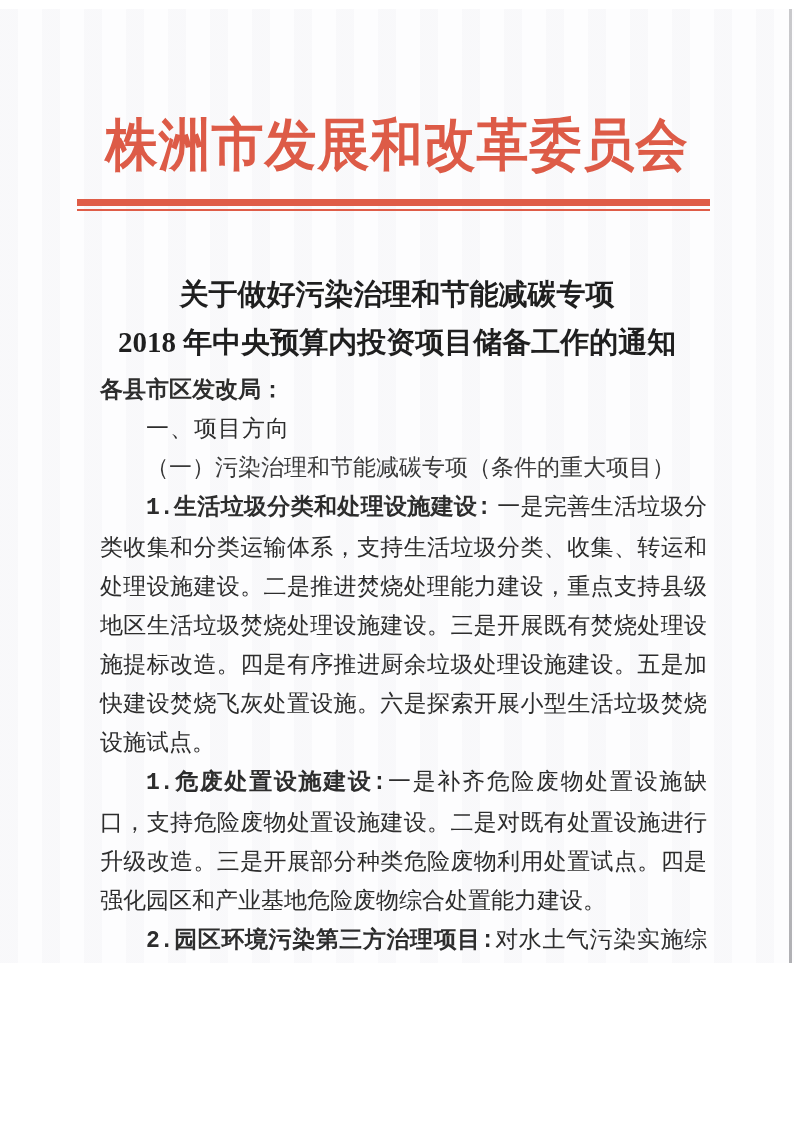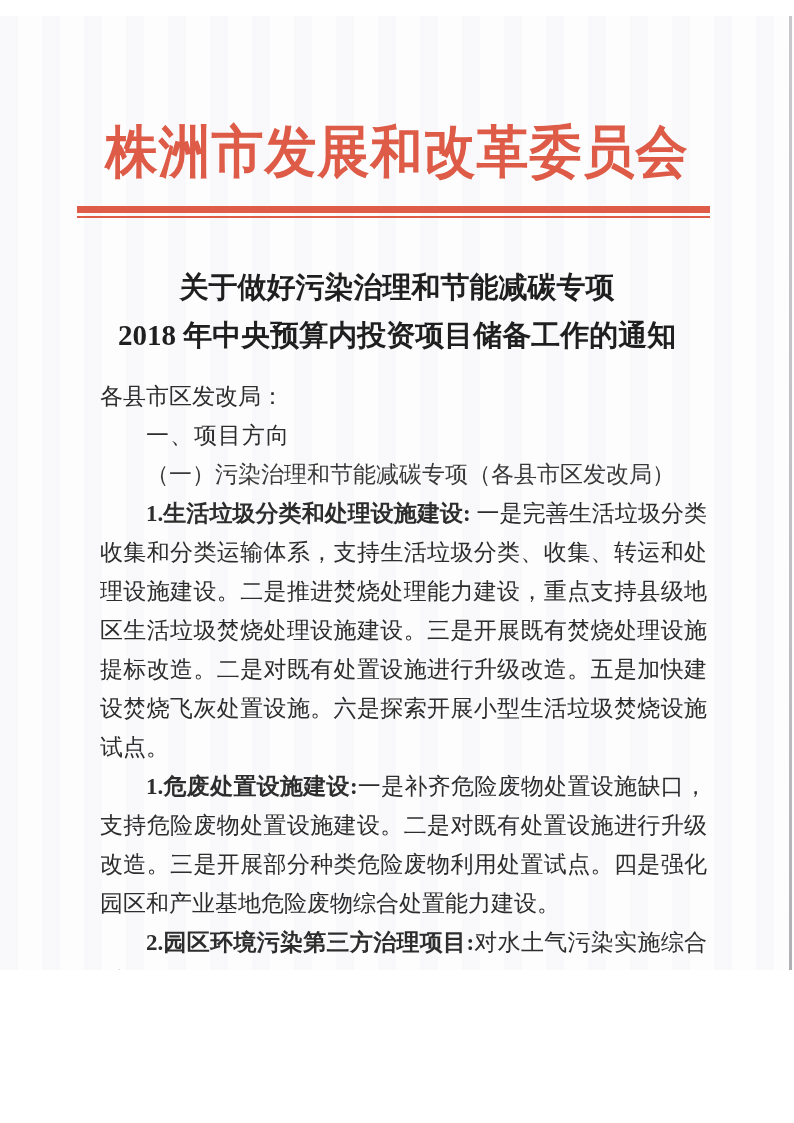--- a/index.html
+++ b/index.html
@@ -4,21 +4,21 @@
 <style>
   html, body {
     margin: 0;
     padding: 0;
     background: #ffffff;
   }
   .page {
     position: relative;
     width: 794px;
     height: 954px;
-    margin: 16px auto;
+    margin: 9px auto;
     overflow: hidden;
     background:
       repeating-linear-gradient(90deg,
         rgba(235,235,240,0.25) 0px, rgba(235,235,240,0.25) 18px,
         rgba(255,255,255,0) 18px, rgba(255,255,255,0) 42px),
       #fdfdfe;
     font-family: "Liberation Serif", "DejaVu Serif", serif;
   }
   
   .scan-edge-right {
@@ -62,21 +62,21 @@
   .rule-top .thick { height: 7px; background: #df5d48; }
   .rule-top .gap   { height: 3px; }
   .rule-top .thin  { height: 2px; background: #df5d48; }
   .rule-bottom { top: 1031px; }
   .rule-bottom .thin  { height: 2px; background: #df5d48; }
   .rule-bottom .gap   { height: 3px; }
   .rule-bottom .thick { height: 8px; background: #df5d48; }
   
   .doc-title {
     position: absolute;
-    top: 247px;
+    top: 261px;
     left: 0;
     width: 794px;
     text-align: center;
     color: #1f1f1f;
     font-weight: 700;
     font-size: 29px;
     line-height: 48px;
   }
   
   .doc-body {
@@ -88,31 +88,33 @@
     line-height: 39px;
     color: #2d2d2d;
     text-align: justify;
   }
   .doc-body p {
     margin: 0;
     text-indent: 2em;
   }
   .doc-body p.salutation {
     text-indent: 0;
+    font-weight: bold;
   }
   .heading-hei {
     font-weight: 400;
     font-family: "Liberation Sans", "DejaVu Sans", sans-serif;
     letter-spacing: 1px;
   }
   .sub-kai {
     color: #3a3a3a;
   }
   .lead-bold {
     font-weight: 700;
+    font-family: Liberation Mono, monospace;
   }
 </style>
 </head>
 <body>
 
 <div class="page">
 
   <div class="letterhead">株洲市发展和改革委员会</div>
 
   <div class="rule-double rule-top">
@@ -125,23 +127,23 @@
     <div>关于做好污染治理和节能减碳专项</div>
     <div>2018 年中央预算内投资项目储备工作的通知</div>
   </div>
 
   <div class="doc-body">
     <p class="salutation">各县市区发改局：</p>
 
 
     <p class="heading-hei">一、项目方向</p>
 
-    <p class="sub-kai">（一）污染治理和节能减碳专项（各县市区发改局）</p>
+    <p class="sub-kai">（一）污染治理和节能减碳专项（条件的重大项目）</p>
 
-    <p><span class="lead-bold">1.生活垃圾分类和处理设施建设:</span><span> 一是完善生活垃圾分类收集和分类运输体系，支持生活垃圾分类、收集、转运和处理设施建设。二是推进焚烧处理能力建设，重点支持县级地区生活垃圾焚烧处理设施建设。三是开展既有焚烧处理设施提标改造。二是对既有处置设施进行升级改造。五是加快建设焚烧飞灰处置设施。六是探索开展小型生活垃圾焚烧设施试点。</span></p>
+    <p><span class="lead-bold">1.生活垃圾分类和处理设施建设:</span><span> 一是完善生活垃圾分类收集和分类运输体系，支持生活垃圾分类、收集、转运和处理设施建设。二是推进焚烧处理能力建设，重点支持县级地区生活垃圾焚烧处理设施建设。三是开展既有焚烧处理设施提标改造。四是有序推进厨余垃圾处理设施建设。五是加快建设焚烧飞灰处置设施。六是探索开展小型生活垃圾焚烧设施试点。</span></p>
 
     <p><span class="lead-bold">1.危废处置设施建设:</span><span>一是补齐危险废物处置设施缺口，支持危险废物处置设施建设。二是对既有处置设施进行升级改造。三是开展部分种类危险废物利用处置试点。四是强化园区和产业基地危险废物综合处置能力建设。</span></p>
 
     <p><span class="lead-bold">2.园区环境污染第三方治理项目:</span><span>对水土气污染实施综合系</span></p>
   </div>
 
   <div class="rule-double rule-bottom">
     <div class="thin"></div>
     <div class="gap"></div>
     <div class="thick"></div>

